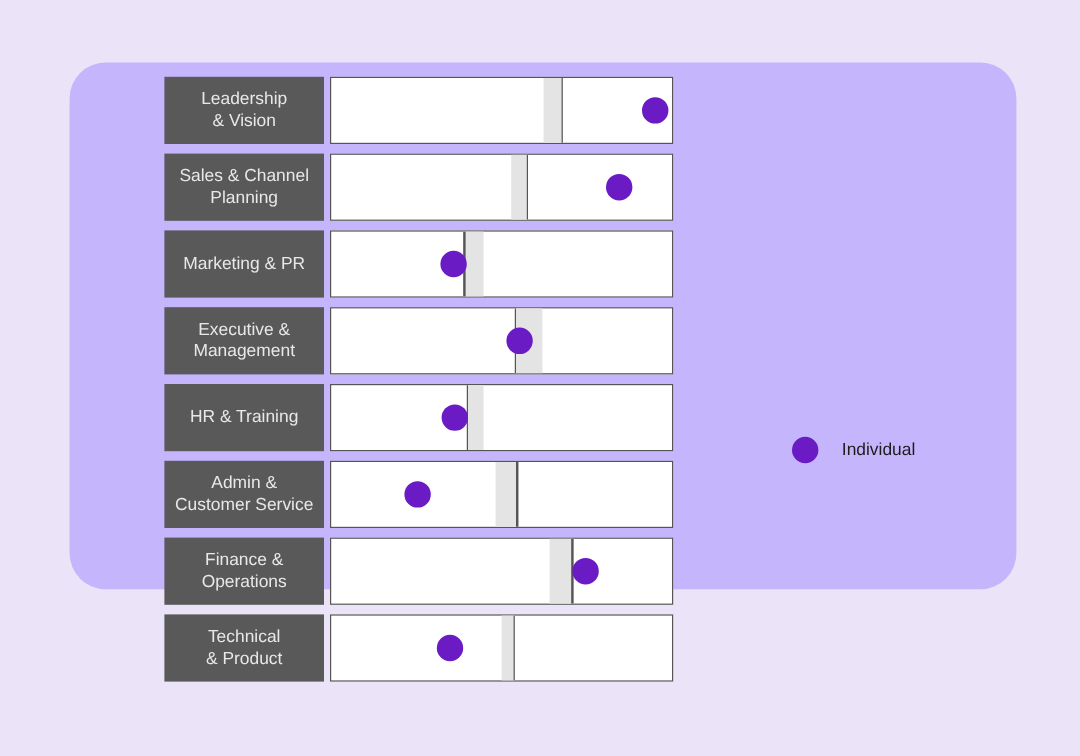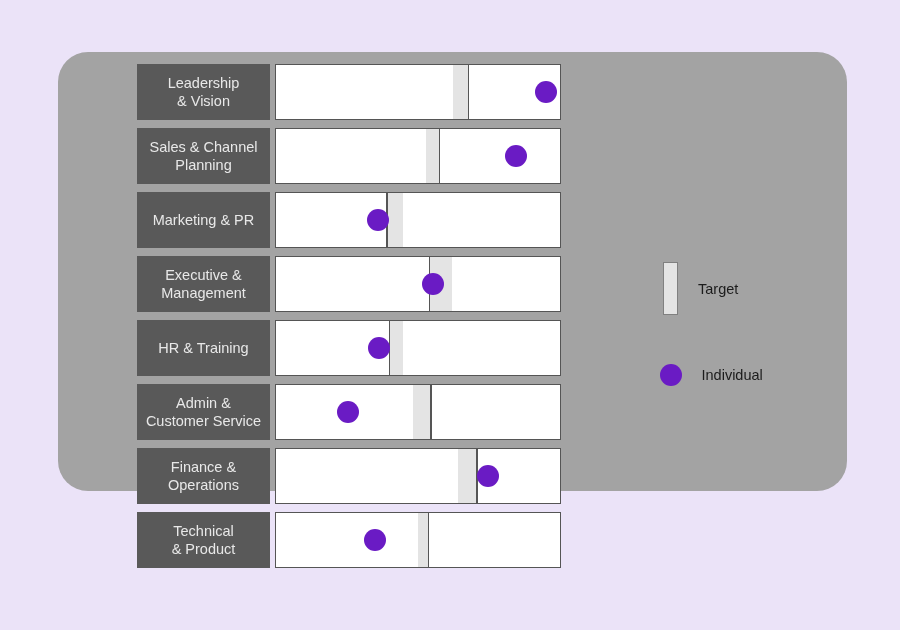--- a/index.html
+++ b/index.html
@@ -15,21 +15,21 @@
     overflow: hidden;
     position: relative;
   }
 
   #chart-card {
     position: absolute;
     left: 58px;
     top: 52px;
     width: 789px;
     height: 439px;
-    background: #a3a3a3;
+    background: #c4b5fd;
     border-radius: 30px;
   }
 
   #rows-area {
     position: absolute;
     left: 0;
     top: 0;
     width: 789px;
     height: 523px;
   }
@@ -208,22 +208,18 @@
 &amp; Product</div>
         <div class="row-track">
           <div class="target-band" style="left: 141.57px; width: 11.44px;"></div>
           <div class="target-tick" style="left: 151.61px;"></div>
           <div class="measure-dot" style="left: 98.67px;"></div>
         </div>
       </div>
     </div>
 
   <div id="legend">
-    <div class="legend-entry" id="legend-target-entry">
-      <div class="legend-swatch-target"></div>
-      <div class="legend-text">Target</div>
-    </div>
     <div class="legend-entry" id="legend-individual-entry">
       <div class="legend-swatch-dot"></div>
       <div class="legend-text">Individual</div>
     </div>
   </div>
 </div>
 
 </body></html>

